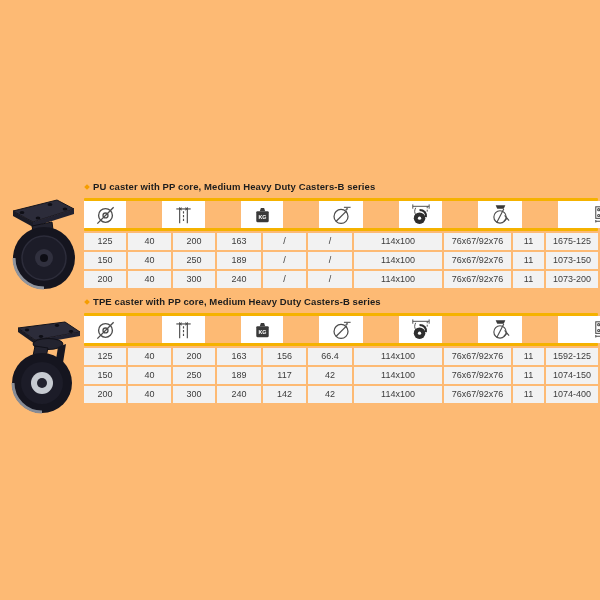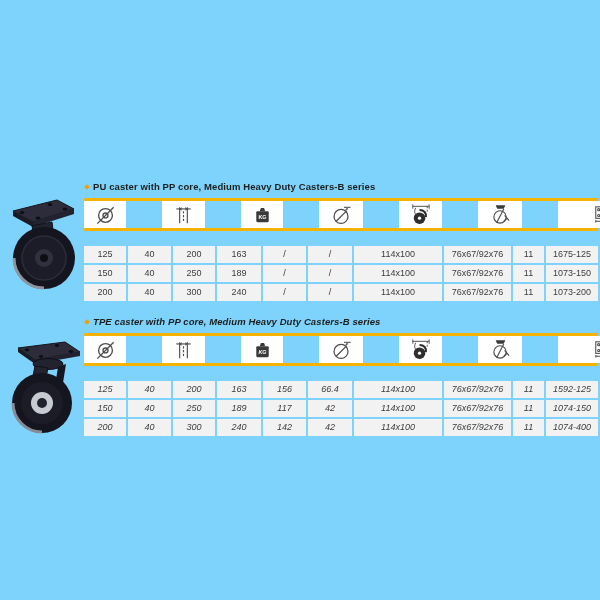--- a/index.html
+++ b/index.html
@@ -1,43 +1,43 @@
 <!DOCTYPE html>
 <html><head>
 <meta charset="utf-8">
 <style>
   html,body { margin:0; padding:0; }
   .page {
-    position:relative; width:600px; height:600px; background:#7dd3fc;
+    position:relative; width:600px; height:600px; background:#fdba74;
     font-family:"Liberation Sans", sans-serif; overflow:hidden;
   }
   .product-section { position:absolute; left:0; width:600px; height:118px; }
   #section-0 { top:178px; }
-  #section-1 { top:313px;font-style:italic; }
+  #section-1 { top:293px; }
 
   .figure { position:absolute; left:10px; top:18px; width:70px; height:96px; }
   #section-1 .figure { top:26px; }
 
   .titlebar { position:absolute; left:85px; top:0; height:17px; display:flex; align-items:center; }
   .bullet { width:4px; height:4px; background:var(--bullet,#F59E00); transform:rotate(45deg); margin-right:4px; flex:none; }
   .title { font-size:9.5px; font-weight:bold; color:#1d1d1d; letter-spacing:0.1px; white-space:nowrap; }
 
   .tablebox { position:absolute; left:84px; top:20px; width:514px; }
   .yline { height:3px; background:var(--accent,#F5B200); border-radius:1px; }
 
   .header-grid, .body-grid {
     display:grid;
     grid-template-columns:42px 43px 42px 44px 43px 44px 88px 67px 31px 52px;
     column-gap:2px;
   }
   .header-grid { height:27px; align-items:center; justify-items:center;gap:36px; }
   .hcell { display:flex; align-items:center; justify-content:center; width:100%; height:100%; background:#ffffff; }
   .hcell.code-head { font-size:9.5px; color:#3c3c3c; }
 
-  .body-grid { row-gap:2px; margin-top:15px; }
+  .body-grid { row-gap:2px; margin-top:2px; }
   .dcell {
     height:17px; line-height:17px; text-align:center;
     background:var(--rowbg,#F2F2F2); color:var(--text,#3C3C3C); font-size:9px;
     white-space:nowrap; overflow:hidden;
   }
 </style>
 </head>
 <body>
 
 <div class="page" style="--accent: #F5B200; --bullet: #F59E00; --rowbg: #F2F2F2; --text: #3C3C3C;">

